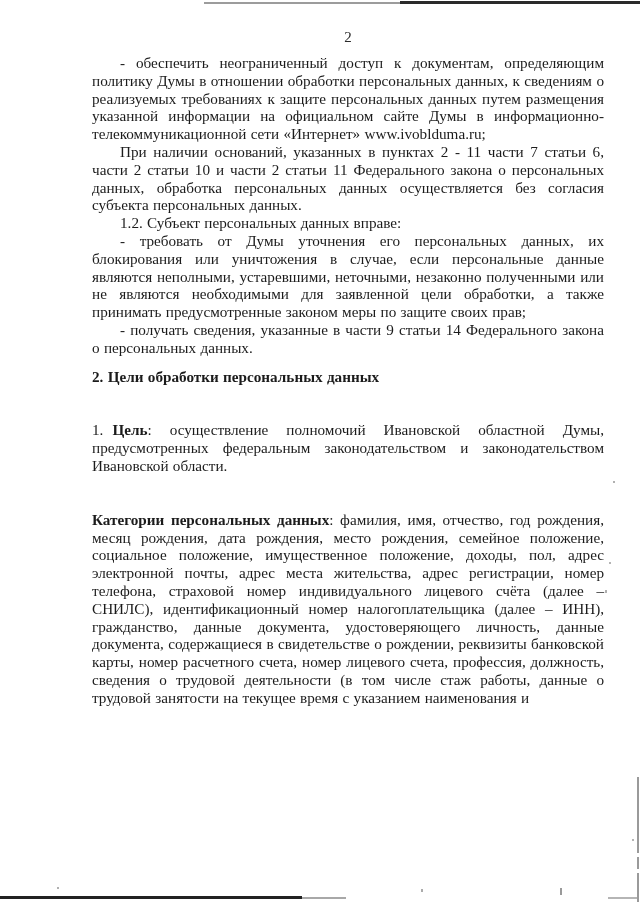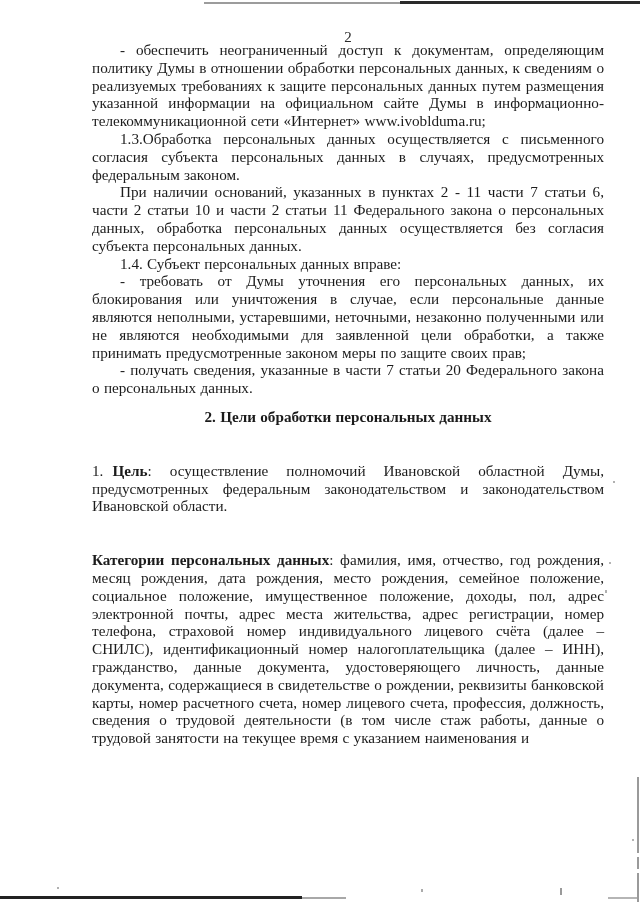--- a/index.html
+++ b/index.html
@@ -21,40 +21,39 @@
     top: 29px;
     left: 92px;
     width: 512px;
     text-align: center;
     font-size: 15px;
     color: #2a2a2a;
   }
   .content {
     position: absolute;
     left: 92px;
-    top: 41px;
+    top: 54px;
     width: 512px;
     font-size: 15.2px;
     line-height: 17.8px;
     text-align: justify;
     word-spacing: 0.5px;
   }
   .para {
     margin: 0;
     text-indent: 28px;
   }
   .para.flush {
     text-indent: 0;
     margin-top: 36px;
   }
   .heading {
     margin: 11px 0 15px 0;
     font-size: 15.2px;
     font-weight: bold;
-    text-align: center;
     text-indent: 0;
   }
   .goal-prefix { margin-right: 9px; }
   b { font-weight: bold; }
 
   
   .artifact { position: absolute; pointer-events: none; }
   .top-line-gray   { left: 204px; top: 2px;  width: 196px; height: 2px; background: #9c9c9c; }
   .top-line-dark   { left: 400px; top: 1px;  width: 240px; height: 3px; background: #2a2a2a; }
   .bottom-line-dark{ left: 0;     top: 896px; width: 302px; height: 3px; background: #222222; }
@@ -89,25 +88,24 @@
   <div class="artifact dust-1"></div>
   <div class="artifact dust-2"></div>
   <div class="artifact dust-3"></div>
   <div class="artifact dust-4"></div>
   <div class="artifact dust-5"></div>
 
   <div class="page-number">2</div>
 
   <div class="content">
     <p class="para">- обеспечить неограниченный доступ к документам, определяющим политику Думы в отношении обработки персональных данных, к сведениям о реализуемых требованиях к защите персональных данных путем размещения указанной информации на официальном сайте Думы в информационно-телекоммуникационной сети «Интернет» www.ivoblduma.ru;</p>
-    <p class="para">1.3.Обработка персональных данных осуществляется с письменного согласия субъекта персональных данных в случаях, предусмотренных федеральным законом.</p>
     <p class="para">При наличии оснований, указанных в пунктах 2 - 11 части 7 статьи 6, части 2 статьи 10 и части 2 статьи 11 Федерального закона о персональных данных, обработка персональных данных осуществляется без согласия субъекта персональных данных.</p>
-    <p class="para">1.4. Субъект персональных данных вправе:</p>
+    <p class="para">1.2. Субъект персональных данных вправе:</p>
     <p class="para">- требовать от Думы уточнения его персональных данных, их блокирования или уничтожения в случае, если персональные данные являются неполными, устаревшими, неточными, незаконно полученными или не являются необходимыми для заявленной цели обработки, а также принимать предусмотренные законом меры по защите своих прав;</p>
-    <p class="para">- получать сведения, указанные в части 7 статьи 20 Федерального закона о персональных данных.</p>
+    <p class="para">- получать сведения, указанные в части 9 статьи 14 Федерального закона о персональных данных.</p>
 
     <p class="para heading">2. Цели обработки персональных данных</p>
 
     <p class="para flush"><span class="goal-prefix">1.</span><b>Цель</b><span>: осуществление полномочий Ивановской областной Думы, предусмотренных федеральным законодательством и законодательством Ивановской области.</span></p>
 
     <p class="para flush"><b>Категории персональных данных</b><span>: фамилия, имя, отчество, год рождения, месяц рождения, дата рождения, место рождения, семейное положение, социальное положение, имущественное положение, доходы, пол, адрес электронной почты, адрес места жительства, адрес регистрации, номер телефона, страховой номер индивидуального лицевого счёта (далее – СНИЛС), идентификационный номер налогоплательщика (далее – ИНН), гражданство, данные документа, удостоверяющего личность, данные документа, содержащиеся в свидетельстве о рождении, реквизиты банковской карты, номер расчетного счета, номер лицевого счета, профессия, должность, сведения о трудовой деятельности (в том числе стаж работы, данные о трудовой занятости на текущее время с указанием наименования и</span></p>
   </div>
 
 </div>
 

